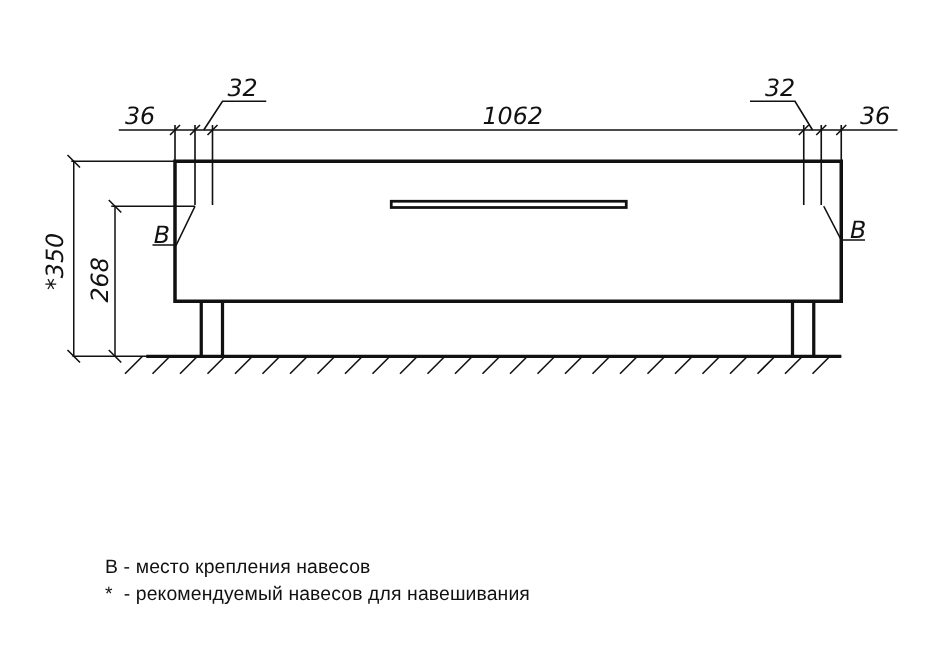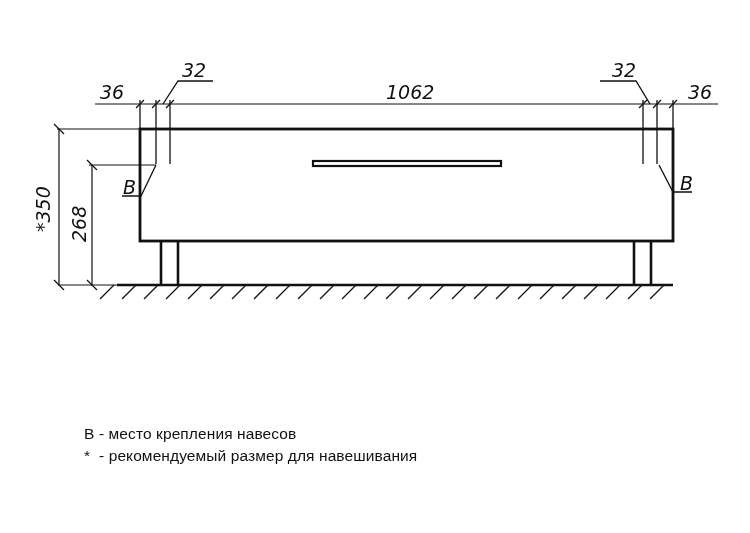--- a/index.html
+++ b/index.html
@@ -99,16 +99,16 @@
   <text class="dimtext" x="612" y="77">32</text>
   <text class="dimtext" x="688" y="99">36</text>
 
   <text class="dimtext" transform="translate(50,232) rotate(-90)">*350</text>
   <text class="dimtext" transform="translate(86,242) rotate(-90)">268</text>
 
   <text class="dimtext" x="123" y="194">B</text>
   <text class="dimtext" x="680" y="190">B</text>
 </svg>
 
-<div class="legend" style="top:423px;">
+<div class="legend" style="top:443px;">
   <div class="legend-line"><span>В</span> <span>-</span> <span>место крепления навесов</span></div>
-  <div class="legend-line"><span>*</span>  <span>-</span> <span>рекомендуемый размер для навешивания</span></div>
+  <div class="legend-line"><span>*</span>  <span>-</span> <span>рекомендуемый навесов для навешивания</span></div>
 </div>
 
 </body></html>

